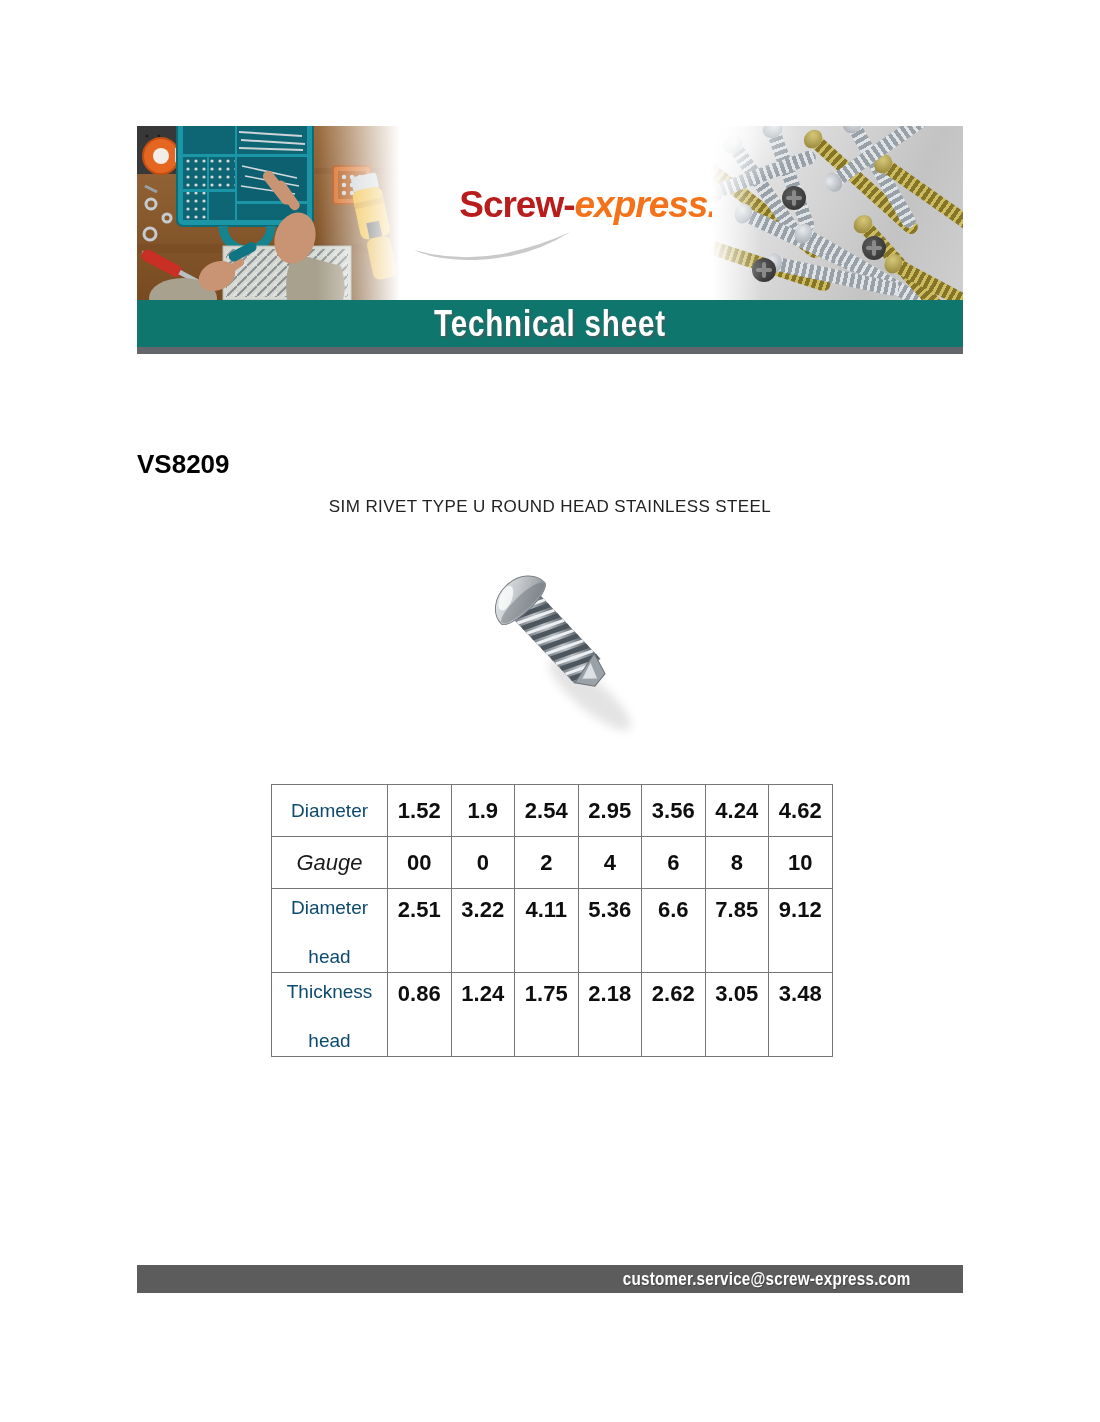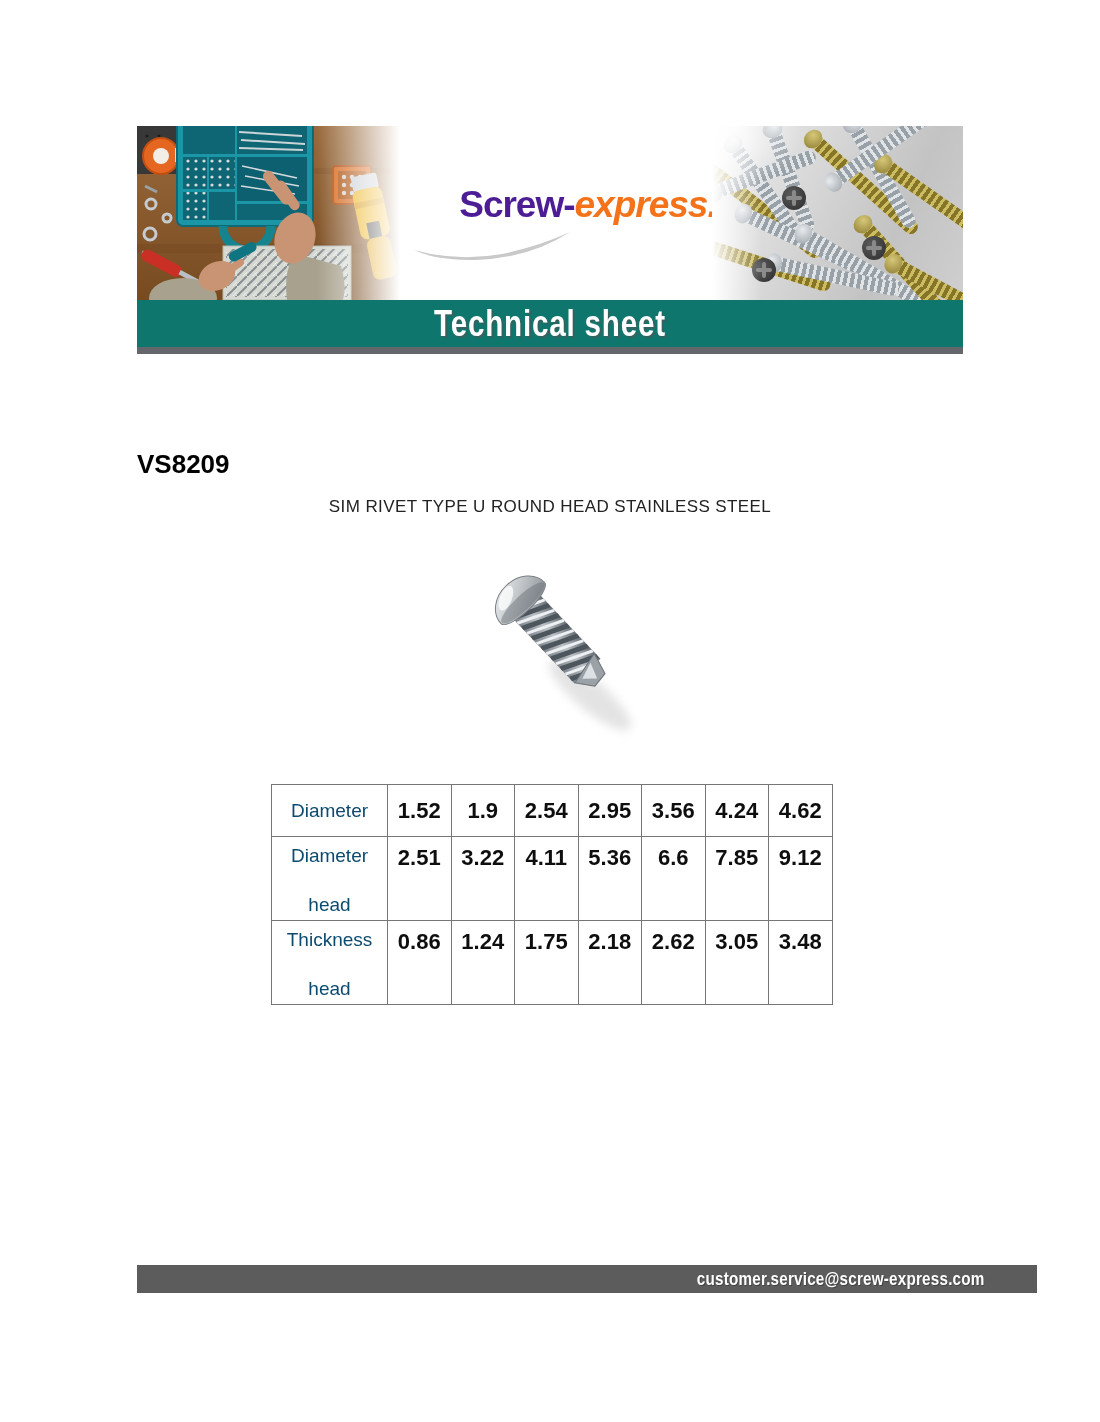--- a/index.html
+++ b/index.html
@@ -6,21 +6,21 @@
   .page{position:relative;width:1100px;height:1422px;background:#ffffff;overflow:hidden;
         font-family:"Liberation Sans",sans-serif;}
 
   
   .banner{position:absolute;left:137px;top:126px;width:826px;}
   .photos{position:relative;height:174px;background:#fff;}
   .photo-left{position:absolute;left:0;top:0;width:263px;height:174px;display:block;}
   .logo-area{position:absolute;left:263px;top:0;width:449px;height:174px;}
   .logo{position:absolute;left:0;right:0;top:60px;text-align:center;white-space:nowrap;
         font-size:37px;letter-spacing:-1px;line-height:1;}
-  .logo-p1{color:#4c1d95;font-weight:700;}
+  .logo-p1{color:#b91c1c;font-weight:700;}
   .logo-p2{color:#f4731a;font-weight:700;font-style:italic;}
   .swoosh{position:absolute;left:12px;top:102px;width:160px;height:32px;}
   .photo-right{position:absolute;right:0;top:0;width:251px;height:174px;overflow:hidden;
         background:linear-gradient(115deg,#ececec 0%,#d9d9d9 35%,#c3c3c3 70%,#cfcfcf 100%);}
   .photo-right::after{content:'';position:absolute;inset:0;
         background:radial-gradient(130px 100px at 0% 0%,#ffffff 0%,rgba(255,255,255,0) 70%),
                    linear-gradient(90deg,#ffffff 0%,rgba(255,255,255,0) 20%);}
   .sc{position:absolute;height:14px;border-radius:7px;transform-origin:left center;}
   .sc.silver{background:repeating-linear-gradient(90deg,#e0e4e7 0 3px,#99a1a8 3px 7px);}
   .sc.brass{background:repeating-linear-gradient(90deg,#cdbd62 0 3px,#867427 3px 7px);}
@@ -53,21 +53,21 @@
   table.spec td{border:1.5px solid #767676;text-align:center;padding:0;}
   tr.small{height:52px;}
   tr.big{height:84px;}
   tr.big td{vertical-align:top;padding-top:8px;}
   td.lab{font-size:19px;color:#0c4a6e;}
   td.lab .l2{display:block;margin-top:27px;}
   td.lab.it{font-style:italic;font-size:22px;color:#1a1a1a;}
   td.val{font-size:22px;font-weight:700;color:#0e0e0e;}
 
   
-  .footer-bar{position:absolute;left:137px;top:1265px;width:900px;height:28px;background:#5c5c5c;
+  .footer-bar{position:absolute;left:137px;top:1265px;width:826px;height:28px;background:#5c5c5c;
         display:flex;align-items:center;justify-content:flex-end;padding-right:52px;box-sizing:border-box;}
   .footer-bar .txt{color:#ffffff;font-weight:700;font-size:18px;letter-spacing:.2px;line-height:1;
         display:inline-block;transform:scaleX(.85);transform-origin:right center;
         text-shadow:1px 1px 0 rgba(40,40,40,.5);}
 </style>
 </head>
 <body>
 
 <div class="page">
 
@@ -264,20 +264,30 @@
       <tr class="small">
         <td class="lab"><span>Diameter</span></td>
         <td class="val">1.52</td>
         <td class="val">1.9</td>
         <td class="val">2.54</td>
         <td class="val">2.95</td>
         <td class="val">3.56</td>
         <td class="val">4.24</td>
         <td class="val">4.62</td>
       </tr>
+      <tr class="small">
+        <td class="lab it"><span>Gauge</span></td>
+        <td class="val">00</td>
+        <td class="val">0</td>
+        <td class="val">2</td>
+        <td class="val">4</td>
+        <td class="val">6</td>
+        <td class="val">8</td>
+        <td class="val">10</td>
+      </tr>
       <tr class="big">
         <td class="lab">
           <span>Diameter</span>
           <span class="l2">head</span>
         </td>
         <td class="val">2.51</td>
         <td class="val">3.22</td>
         <td class="val">4.11</td>
         <td class="val">5.36</td>
         <td class="val">6.6</td>

